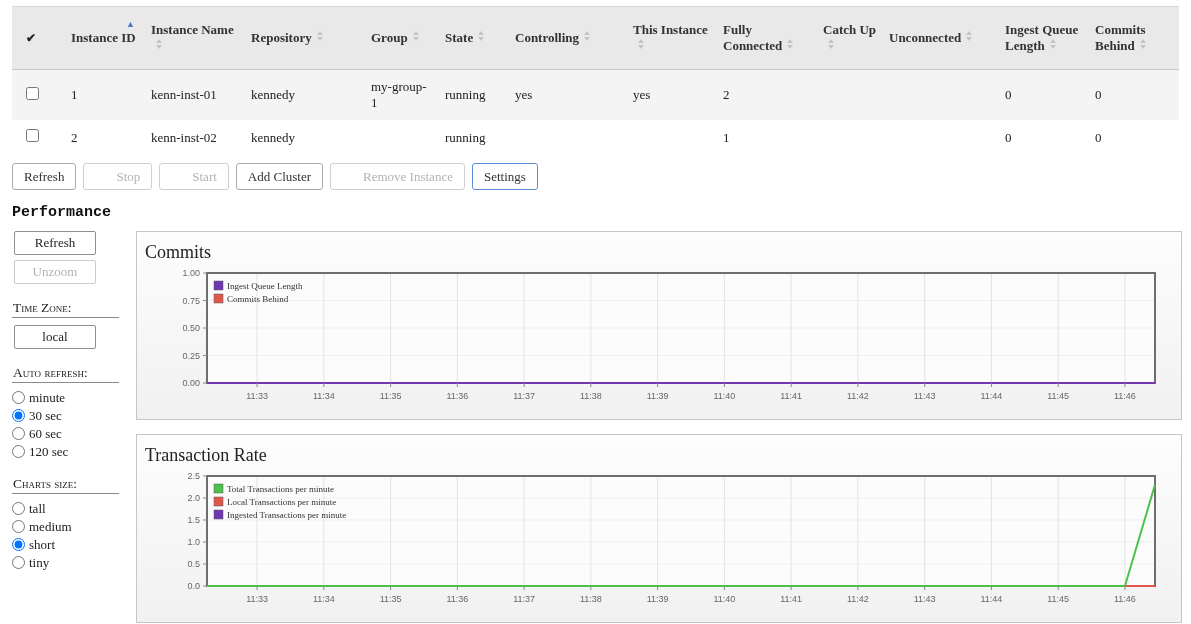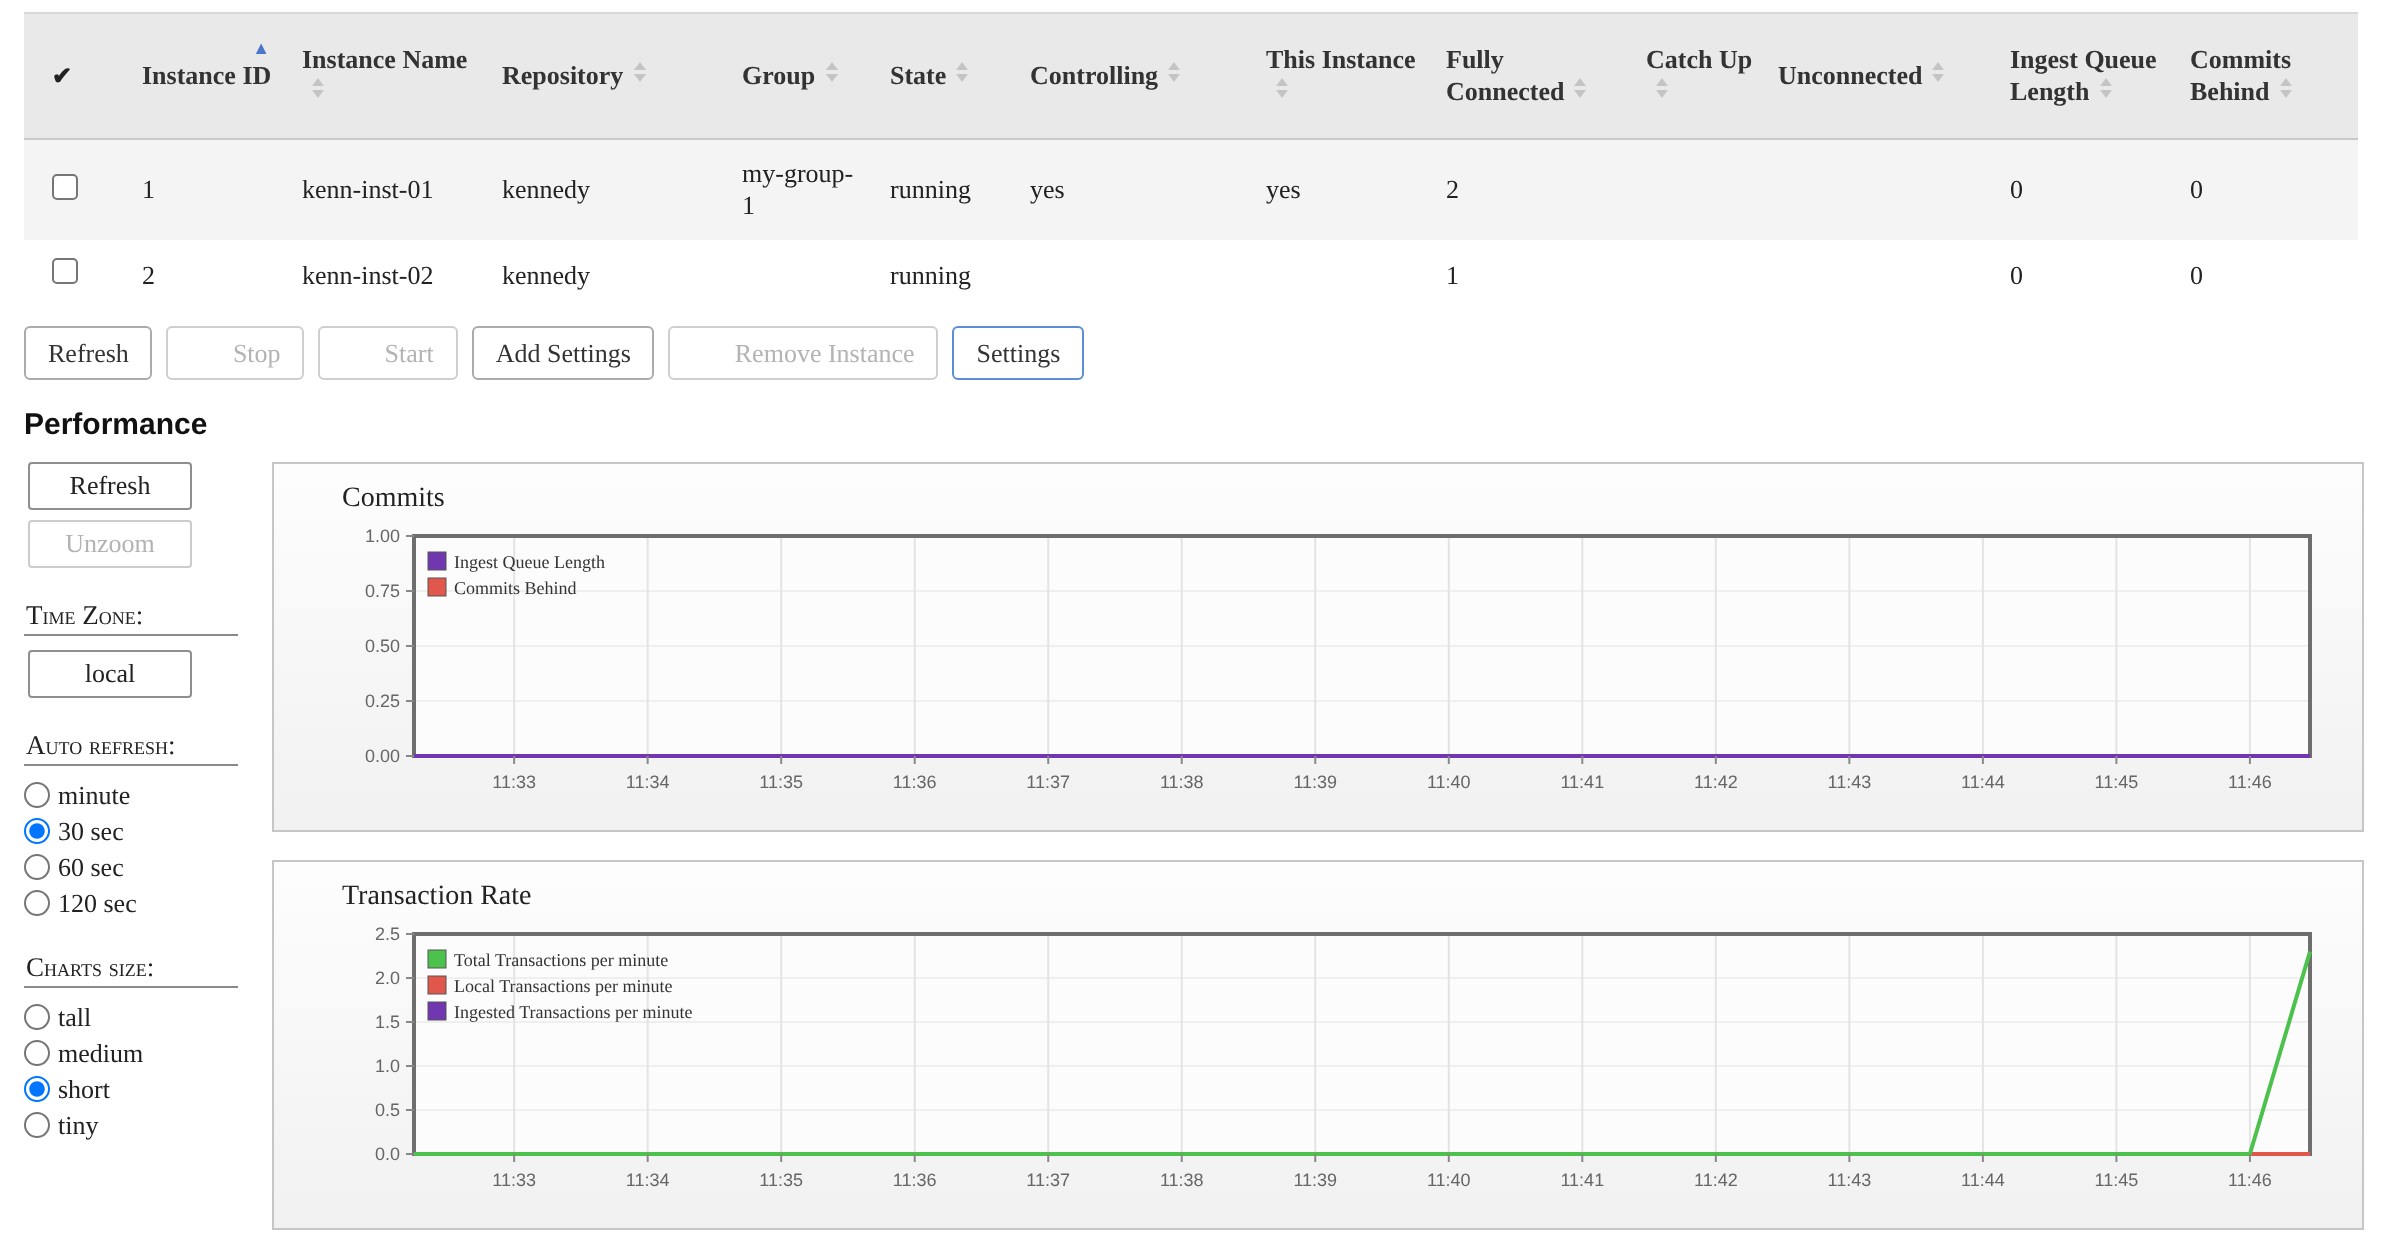--- a/index.html
+++ b/index.html
@@ -1,20 +1,20 @@
 <!DOCTYPE html>
 <html><head>
 <meta charset="utf-8">
 <style>
   html,body{margin:0;padding:0;background:#fff;}
   body{width:1191px;height:624px;overflow:hidden;font-family:"Liberation Serif",serif;color:#222;}
   .page{padding:6px 12px 0 12px;}
 
   h1.page-title{font-family:"Liberation Sans",sans-serif;font-size:15px;font-weight:bold;color:#111;margin:2px 0 10px 0;}
-  h2.perf-title{font-family:Liberation Sans, sans-serif;font-size:15px;font-weight:bold;color:#111;margin:4px 0 10px 0;}
+  h2.perf-title{font-family:Liberation Mono, monospace;font-size:15px;font-weight:bold;color:#111;margin:4px 0 10px 0;}
 
   table.instances{border-collapse:collapse;table-layout:fixed;width:1167px;font-size:13px;color:#222;}
   table.instances thead th{background:#e9e9e9;text-align:left;font-weight:bold;color:#333;
     padding:8px 6px;vertical-align:middle;height:46px;position:relative;
     border-top:1px solid #d8d8d8;border-bottom:1px solid #c9c9c9;overflow:hidden;}
   table.instances tbody td{padding:9px 6px;vertical-align:middle;overflow:hidden;}
   tr.odd{background:#f4f4f5;}
   tr.even{background:#ffffff;}
   .check-col{padding-left:14px !important;}
   .check-glyph{font-size:12px;color:#222;}
@@ -41,21 +41,21 @@
     border:1px solid #8f8f8f;border-radius:2px;cursor:pointer;}
   .side-btn.disabled{color:#b3b3b3;border-color:#cccccc;cursor:default;}
 
   .group-label{font-variant:small-caps;font-size:13.5px;color:#222;border-bottom:1px solid #8a8a8a;
     width:106px;margin:16px 0 7px 0;padding:0 0 1px 1px;}
   .radio-row{display:block;margin:2px 0;font-size:13px;color:#222;cursor:pointer;}
   .radio-row input{margin:0 4px 0 0;vertical-align:-2px;}
 
   .chart-panel{border:1px solid #c6c6c6;background:linear-gradient(#fdfdfd,#f1f1f1);
     margin-bottom:14px;padding:8px 4px 4px 6px;}
-  .chart-title{font-size:14px;color:#222;margin:2px 0 4px 28px;}
+  .chart-title{font-size:18px;color:#222;margin:2px 0 4px 2px;}
 </style>
 </head>
 <body>
 
 <div class="page">
 
   <table class="instances">
     <colgroup>
       <col style="width:53px">
         <col style="width:80px">
@@ -119,21 +119,21 @@
           <td>0</td>
           <td>0</td>
         </tr>
       </tbody>
   </table>
 
   <div class="toolbar">
       <button class="btn">Refresh</button>
       <button class="btn disabled">Stop</button>
       <button class="btn disabled">Start</button>
-      <button class="btn">Add Settings</button>
+      <button class="btn">Add Cluster</button>
       <button class="btn disabled">Remove Instance</button>
       <button class="btn focused">Settings</button>
     </div>
 
   <h2 class="perf-title">Performance</h2>
 
   <div class="perf">
     <div class="perf-sidebar">
       <button class="side-btn">Refresh</button>
       <button class="side-btn disabled">Unzoom</button>

